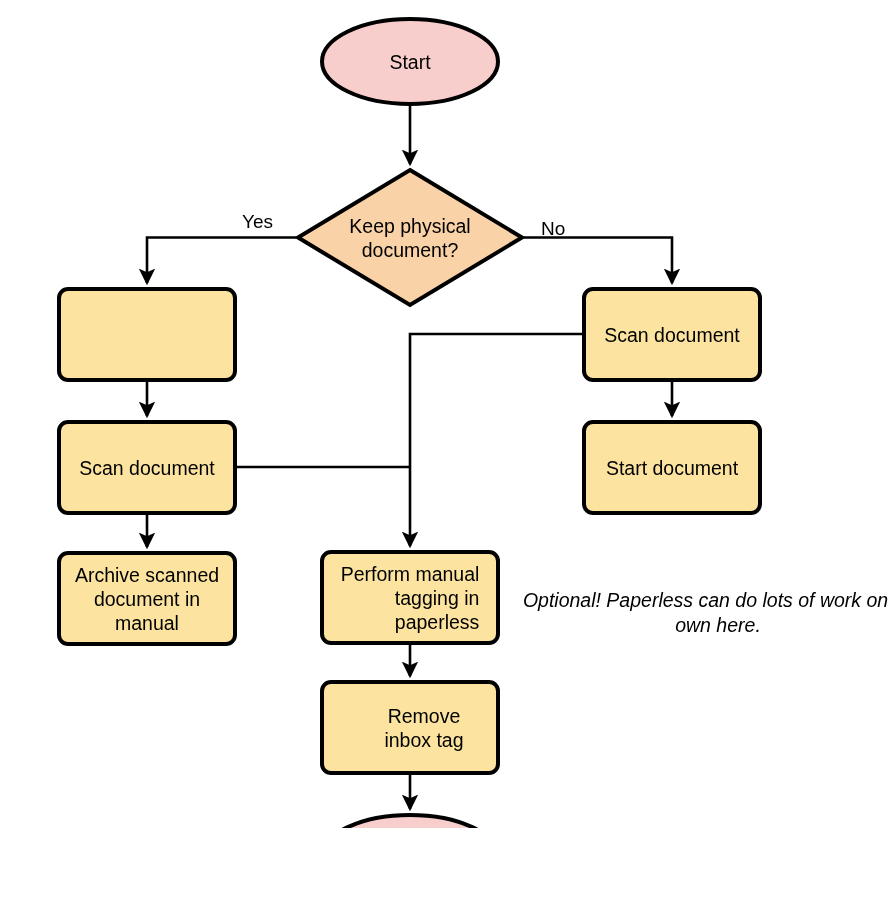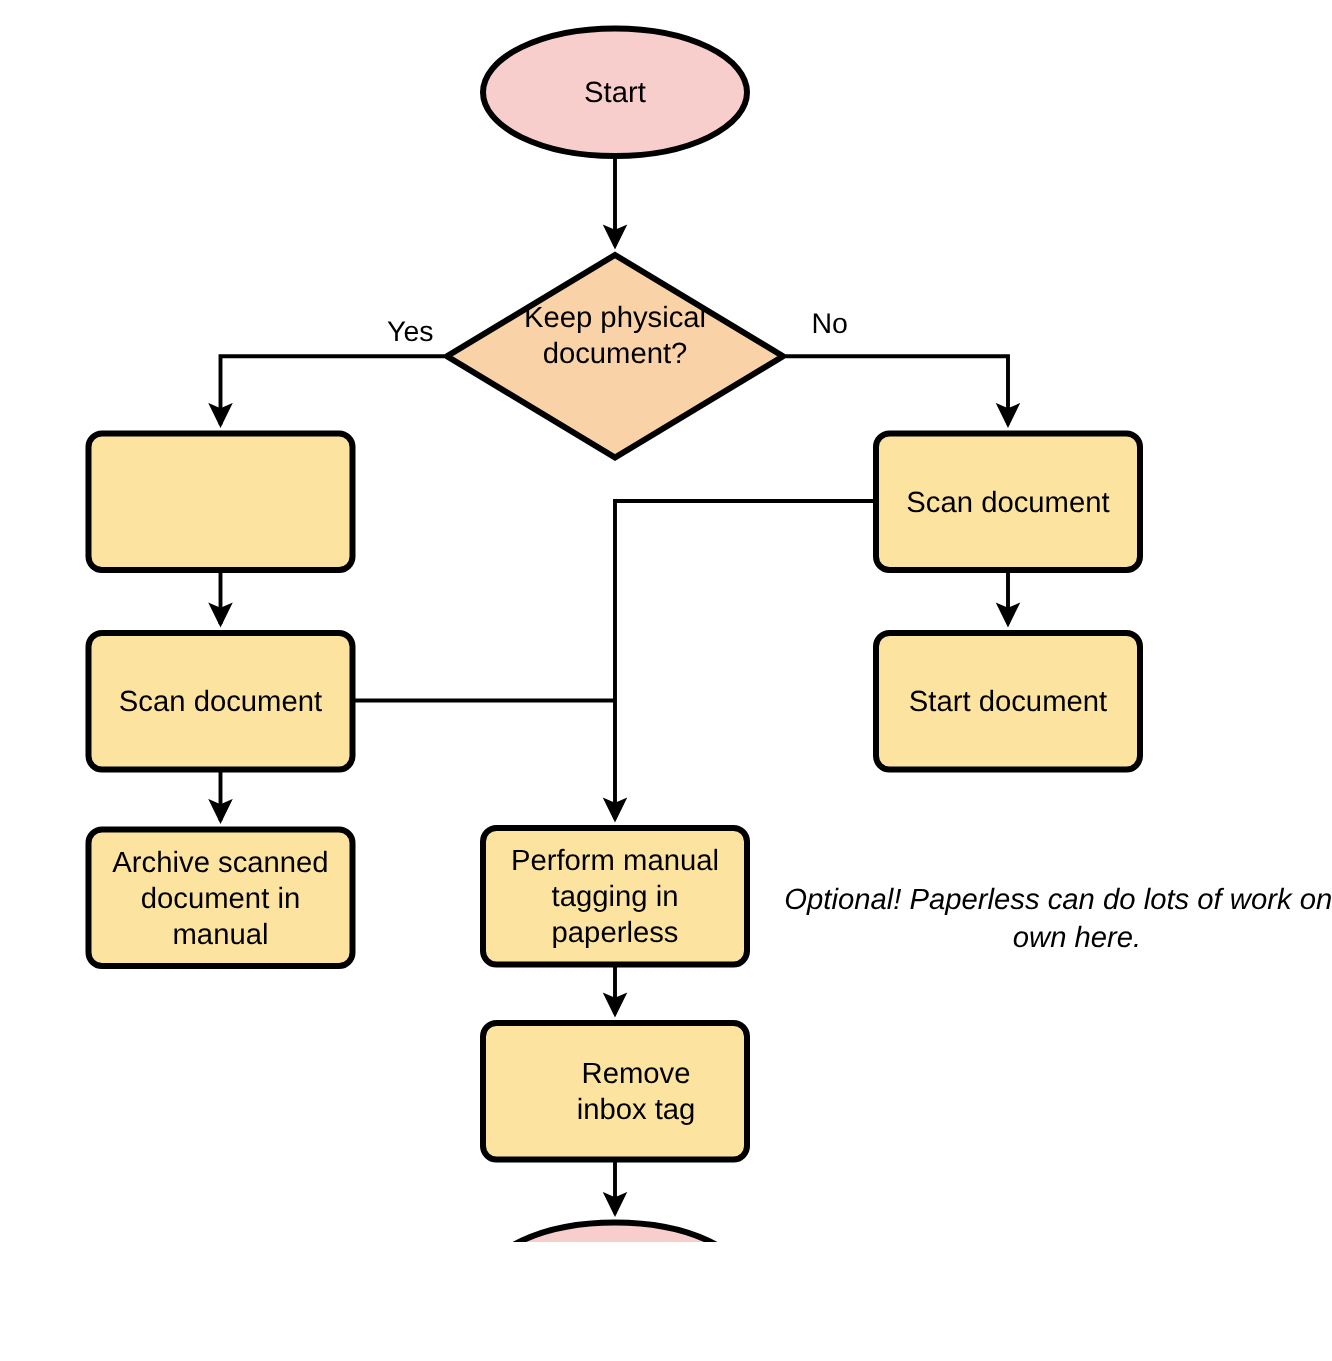--- a/index.html
+++ b/index.html
@@ -103,42 +103,42 @@
 
     <path d="M 203 467 L 378 467" fill="none" stroke="#000000" stroke-width="2.6"></path>
 
     <path d="M 378 643 L 378 676" fill="none" stroke="#000000" stroke-width="2.6" marker-end="url(#arrow)"></path>
 
     <path d="M 378 773 L 378 809" fill="none" stroke="#000000" stroke-width="2.6" marker-end="url(#arrow)"></path>
   </svg>
 
   <div class="node-label" style="left:290px; top:19px; width:176px; height:85px;">Start</div>
 
-  <div class="node-label" style="left:286px; top:181px; width:184px; height:85px;">Keep physical
+  <div class="node-label" style="left:286px; top:195px; width:184px; height:85px;">Keep physical
 document?</div>
 
 
   <div class="node-label" style="left:27px; top:422px; width:176px; height:91px;">Scan document</div>
 
   <div class="node-label" style="left:27px; top:553px; width:176px; height:91px;">Archive scanned
 document in
 manual</div>
 
   <div class="node-label" style="left:552px; top:289px; width:176px; height:91px;">Scan document</div>
 
   <div class="node-label" style="left:552px; top:422px; width:176px; height:91px;">Start document</div>
 
-  <div class="node-label" style="left:290px; top:552px; width:176px; height:91px;">Perform manual
+  <div class="node-label" style="left:290px; top:552px; width:176px; height:91px;text-align:right;">Perform manual
 tagging in
 paperless</div>
 
   <div class="node-label" style="left:304px; top:682px; width:176px; height:91px;">Remove
 inbox tag</div>
 
   <div class="node-label" style="left:290px; top:815px; width:176px; height:83px;">End</div>
 
-  <div class="edge-label" style="left:226px; top:211px;">Yes</div>
+  <div class="edge-label" style="left:210px; top:211px;">Yes</div>
 
-  <div class="edge-label" style="left:509px; top:206px;">No</div>
+  <div class="edge-label" style="left:509px; top:218px;">No</div>
 
   <div class="annotation" style="left:484px; top:588px;">Optional! Paperless can do lots of work on its own here.</div>
 
 </div>
 
 </body></html>

